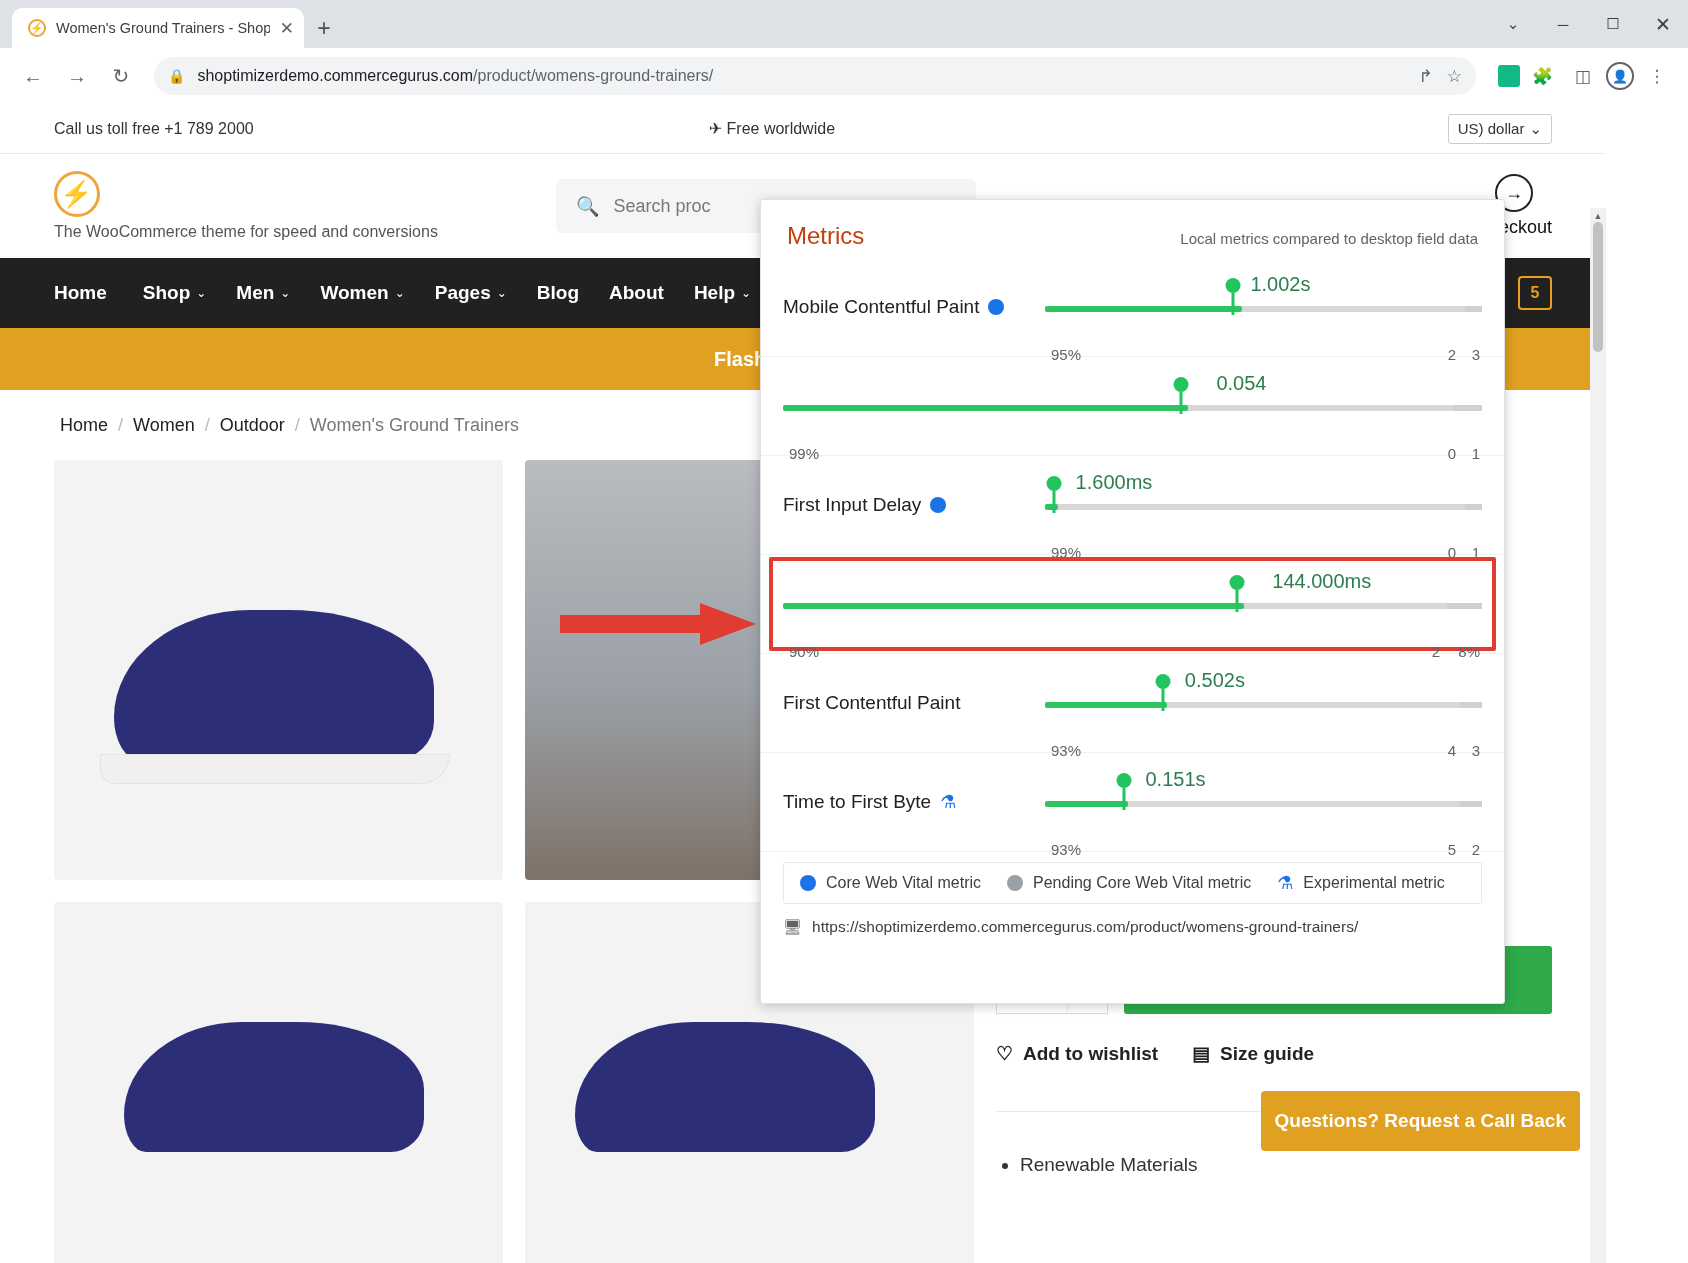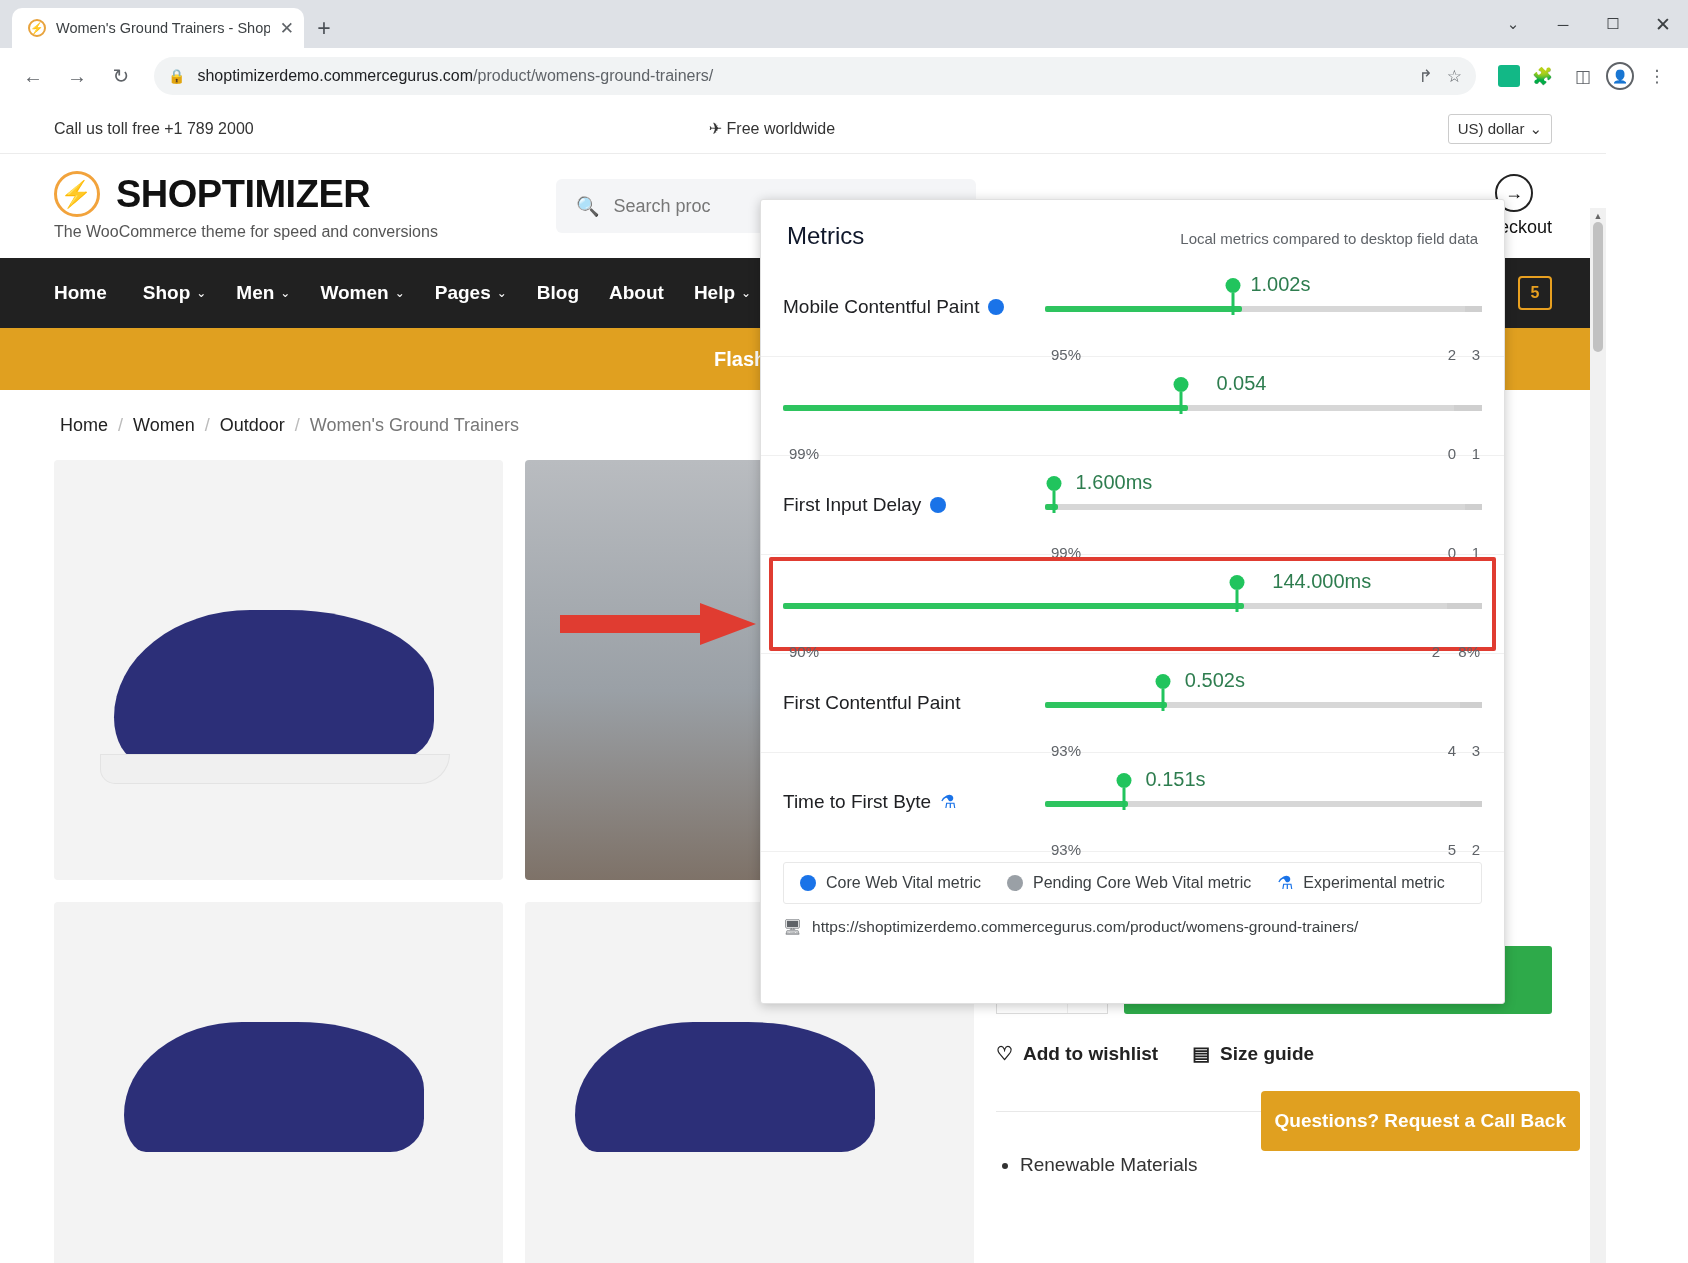--- a/index.html
+++ b/index.html
@@ -150,21 +150,21 @@
                  display: flex; align-items: center; justify-content: center; font-size: 16px; color: #555;
                  background: #fff; cursor: pointer; }
 
   
   .metrics-panel {
     position: absolute; left: 760px; top: 95px; width: 745px; height: 805px;
     background: #fff; border: 1px solid #e0e0e0; border-radius: 3px;
     box-shadow: 0 2px 12px rgba(0,0,0,0.22); z-index: 50; overflow: hidden;
   }
   .mp-head { display: flex; align-items: baseline; padding: 22px 26px 8px 26px; }
-  .mp-title { font-size: 24px; color: #0f172a; font-weight: 400; }
+  .mp-title { font-size: 24px; color: #c2410c; font-weight: 400; }
   .mp-sub { margin-left: auto; font-size: 15px; color: #5f6368; }
 
   .mrow { display: flex; align-items: flex-start; padding: 0 22px; height: 99px;
           border-bottom: 1px solid #f0f0f0; position: relative; }
   .mrow:last-of-type { border-bottom: none; }
   .mname { width: 262px; font-size: 19px; color: #202124; display: flex; align-items: center;
            gap: 9px; padding-top: 38px; flex: 0 0 auto; }
   .dot { width: 16px; height: 16px; border-radius: 50%; display: inline-block; flex: 0 0 auto; }
   .dot.blue { background: #1a73e8; }
   .dot.grey { background: #9aa0a6; }
@@ -256,21 +256,20 @@
       <span>⌄</span>
     </span>
   </div>
 
   <div class="header">
     <div>
       <div class="logo-wrap">
         <div class="logo-mark">
             <span>⚡</span>
           </div>
-        <div class="logo-text">SHOPTIMIZER</div>
       </div>
       <div class="tagline">The WooCommerce theme for speed and conversions</div>
     </div>
     <div class="search-box">
       <span class="mag">🔍</span>
       <span class="ph">Search proc</span>
     </div>
     <div class="checkout-wrap">
       <div class="checkout-circ">→</div>
       <div class="checkout-lbl">Checkout</div>

